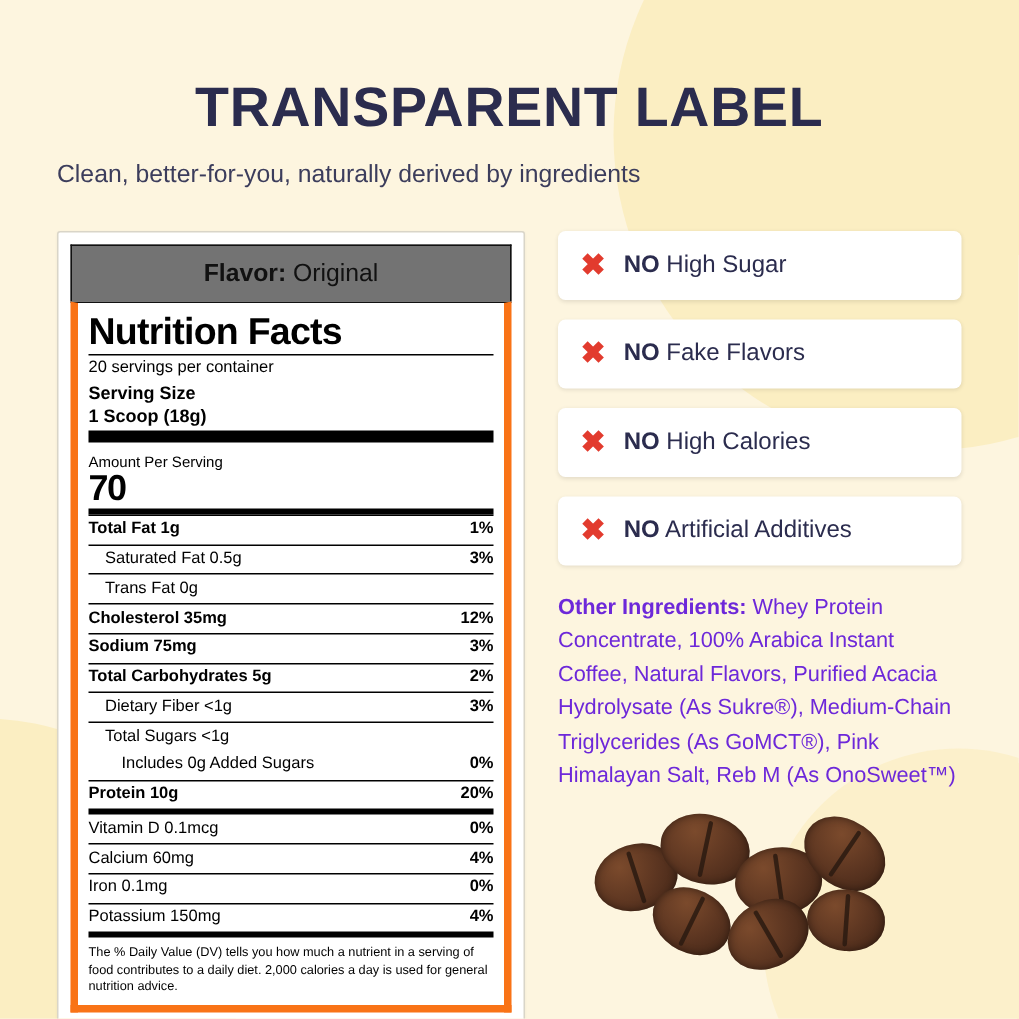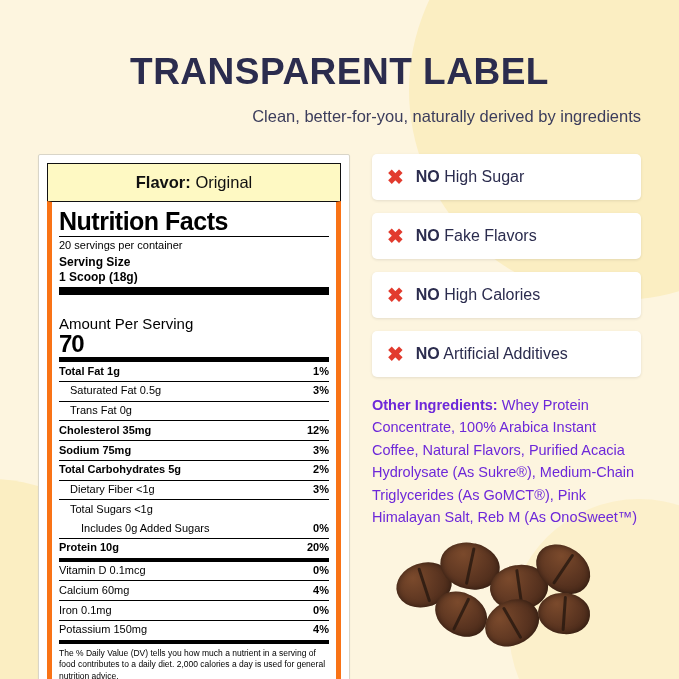--- a/index.html
+++ b/index.html
@@ -36,21 +36,21 @@
   .headline {
     text-align: center;
     color: #2b2c4e;
     font-size: 37px;
     letter-spacing: 0.5px;
     font-weight: bold;
     margin: 12px 0 0 0;
     line-height: 1.1;
   }
   .subhead {
-    text-align: right;
+    text-align: left;
     color: #3c3d5c;
     font-size: 16.5px;
     margin-top: 14px;
     margin-bottom: 4px;
     font-weight: normal;
   }
 
   .columns {
     display: flex;
     gap: 22px;
@@ -62,21 +62,21 @@
 
   
   .panel {
     background: #ffffff;
     border: 1px solid #d9d5c8;
     border-radius: 2px;
     padding: 8px 8px 10px 8px;
     box-shadow: 0 1px 2px rgba(0,0,0,0.06);
   }
   .flavor-bar {
-    background: #fef9c3;
+    background: #737373;
     border: 1px solid #111;
     border-bottom: none;
     text-align: center;
     padding: 9px 0 9px 0;
     font-size: 16.5px;
     color: #111;
   }
   .flavor-bar b { font-weight: bold; }
   .nf {
     border: 5px solid #f97316;
@@ -100,21 +100,21 @@
 
   .servings { font-size: 11px; padding: 2px 0 1px 0; }
   .serving-size {
     display: flex;
     justify-content: space-between;
     font-weight: bold;
     font-size: 12px;
     padding: 1px 0 2px 0;
     flex-direction: column;
   }
-  .amount-label { font-size: 15px; padding-top: 20px; }
+  .amount-label { font-size: 10px; padding-top: 8px; }
   .cal-row {
     display: flex;
     justify-content: space-between;
     align-items: flex-end;
     padding-bottom: 1px;
   }
   .cal-word { font-size: 24px; font-weight: bold; letter-spacing: -0.6px; }
   .cal-value { font-size: 24px; font-weight: bold; letter-spacing: -1px; line-height: 0.95; }
 
   .dv-head {

